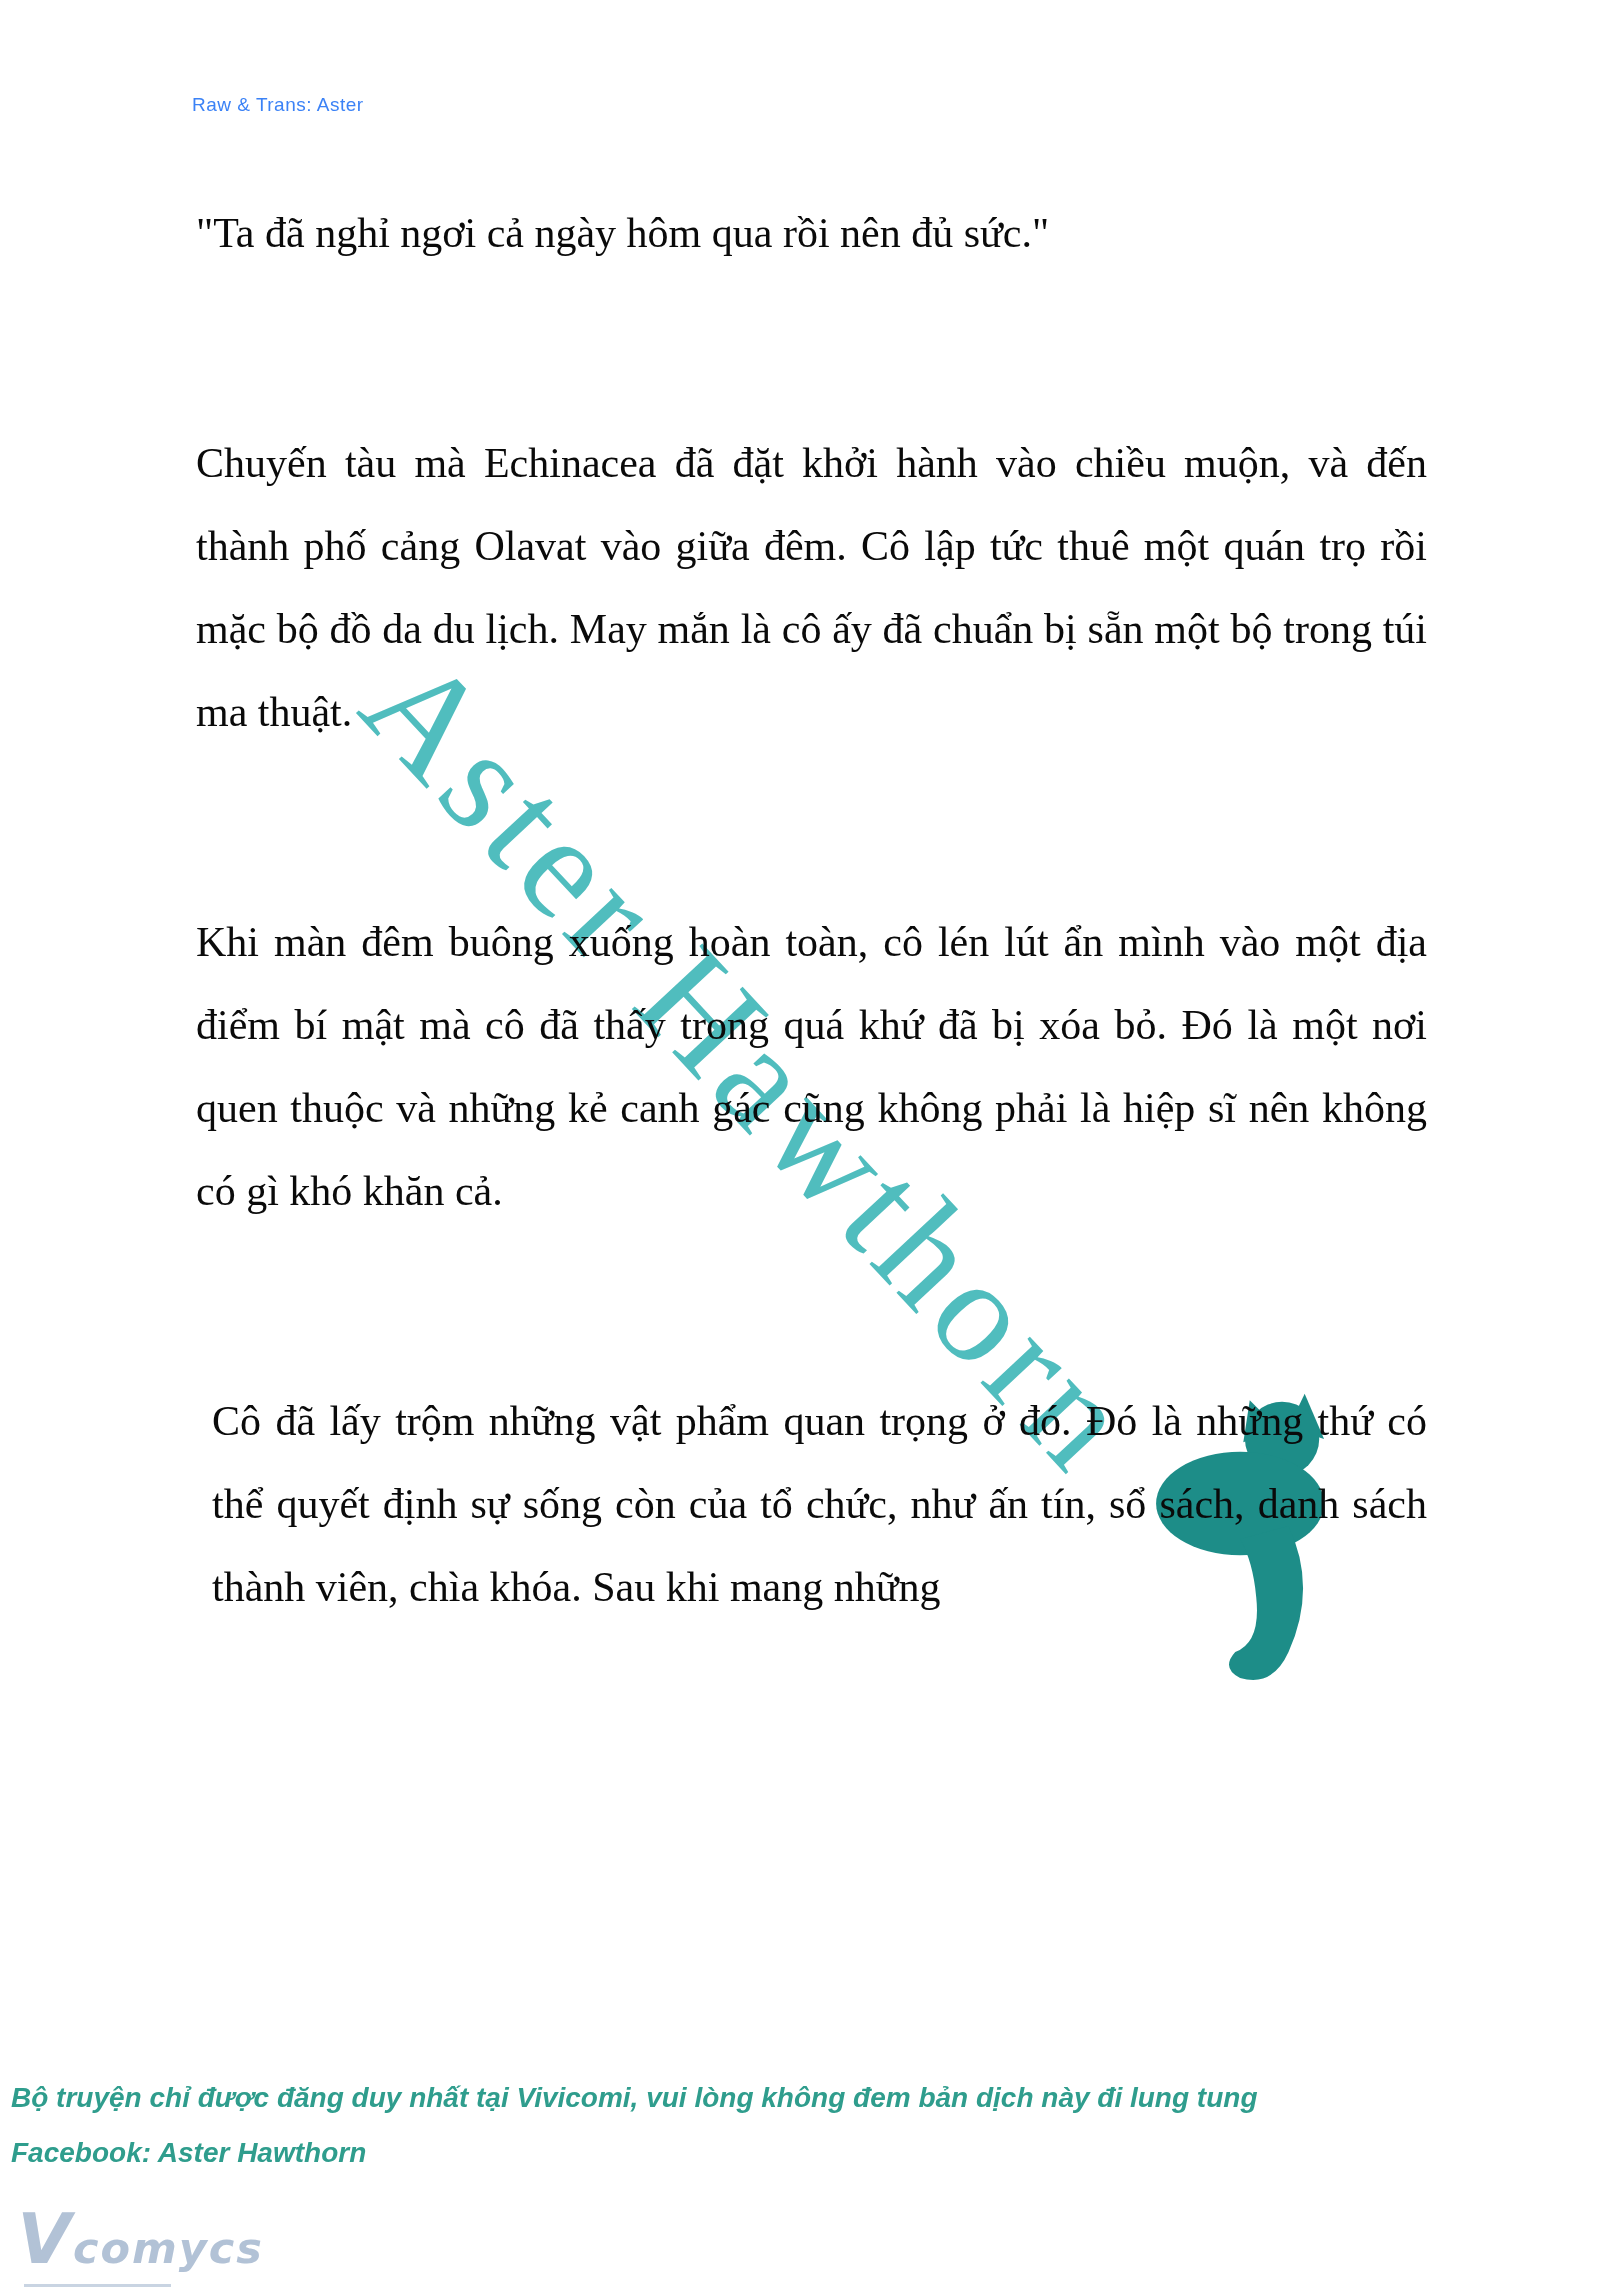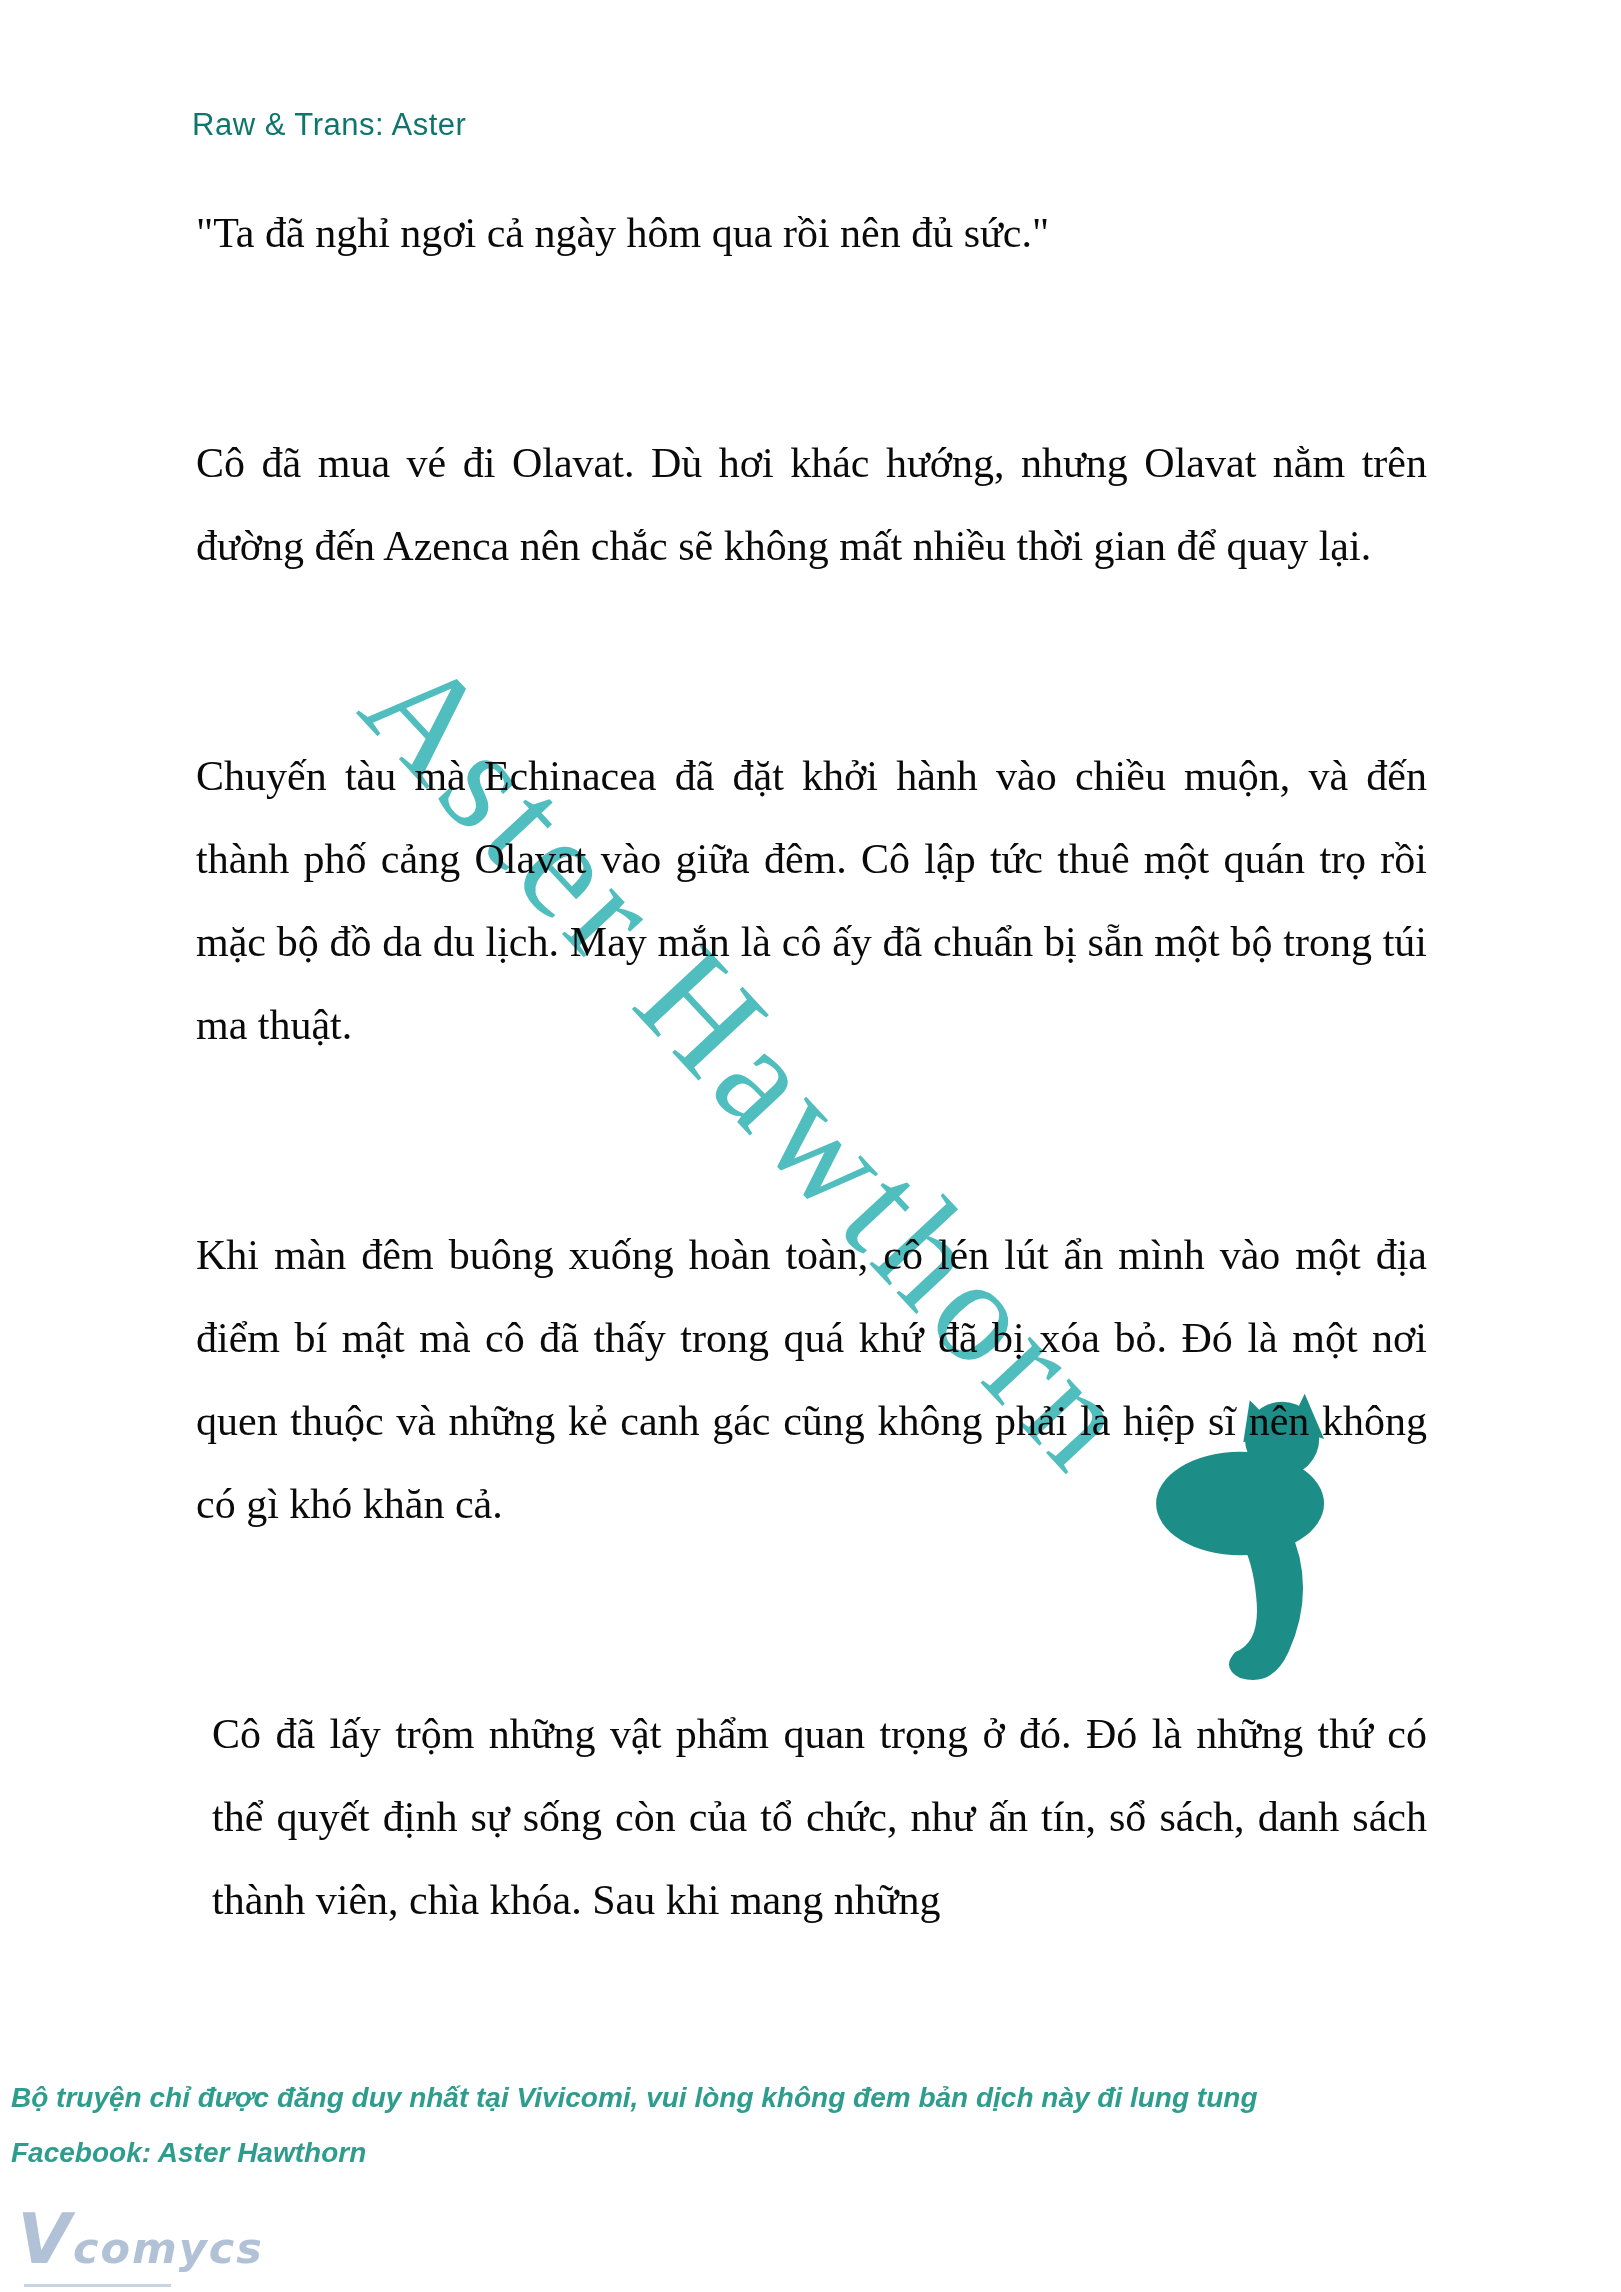--- a/index.html
+++ b/index.html
@@ -10,25 +10,25 @@
     height: 2293px;
     background: #ffffff;
     margin: 0 auto;
     overflow: hidden;
     font-family: "Liberation Serif", serif;
   }
 
   
   .credit-header {
     position: absolute;
-    top: 107px;
+    top: 94px;
     left: 192px;
     font-family: "Liberation Sans", sans-serif;
-    font-size: 31px;
-    color: #0f766e;
+    font-size: 19px;
+    color: #3b82f6;
     letter-spacing: 0.5px;
   }
 
   
   .watermark {
     position: absolute;
     top: 1063px;
     left: 750px;
     transform: translate(-50%, -50%) rotate(47deg);
     font-family: "Liberation Serif", serif;
@@ -131,21 +131,20 @@
         <path d="M58 10 L54 36 L76 28 Z"></path>
         <circle cx="78" cy="34" r="23"></circle>
         <ellipse cx="52" cy="74" rx="52" ry="32"></ellipse>
         <path d="M82 88 q18 38 0 78 q-10 22 -30 16 q-12 -6 -3 -16 q16 -6 13 -34 q-2 -22 -10 -36 Z"></path>
       </g>
     </svg>
   </div>
 
   <div class="body-text">
     <p>"Ta đã nghỉ ngơi cả ngày hôm qua rồi nên đủ sức."</p>
-    <p>Cô đã mua vé đi Olavat. Dù hơi khác hướng, nhưng Olavat nằm trên đường đến Azenca nên chắc sẽ không mất nhiều thời gian để quay lại.</p>
     <p>Chuyến tàu mà Echinacea đã đặt khởi hành vào chiều muộn, và đến thành phố cảng Olavat vào giữa đêm. Cô lập tức thuê một quán trọ rồi mặc bộ đồ da du lịch. May mắn là cô ấy đã chuẩn bị sẵn một bộ trong túi ma thuật.</p>
     <p>Khi màn đêm buông xuống hoàn toàn, cô lén lút ẩn mình vào một địa điểm bí mật mà cô đã thấy trong quá khứ đã bị xóa bỏ. Đó là một nơi quen thuộc và những kẻ canh gác cũng không phải là hiệp sĩ nên không có gì khó khăn cả.</p>
     <p>Cô đã lấy trộm những vật phẩm quan trọng ở đó. Đó là những thứ có thể quyết định sự sống còn của tổ chức, như ấn tín, sổ sách, danh sách thành viên, chìa khóa. Sau khi mang những</p>
   </div>
 
   <div class="footer-notes">
     <div>Bộ truyện chỉ được đăng duy nhất tại Vivicomi, vui lòng không đem bản dịch này đi lung tung</div>
     <div>Facebook: Aster Hawthorn</div>
   </div>
 

